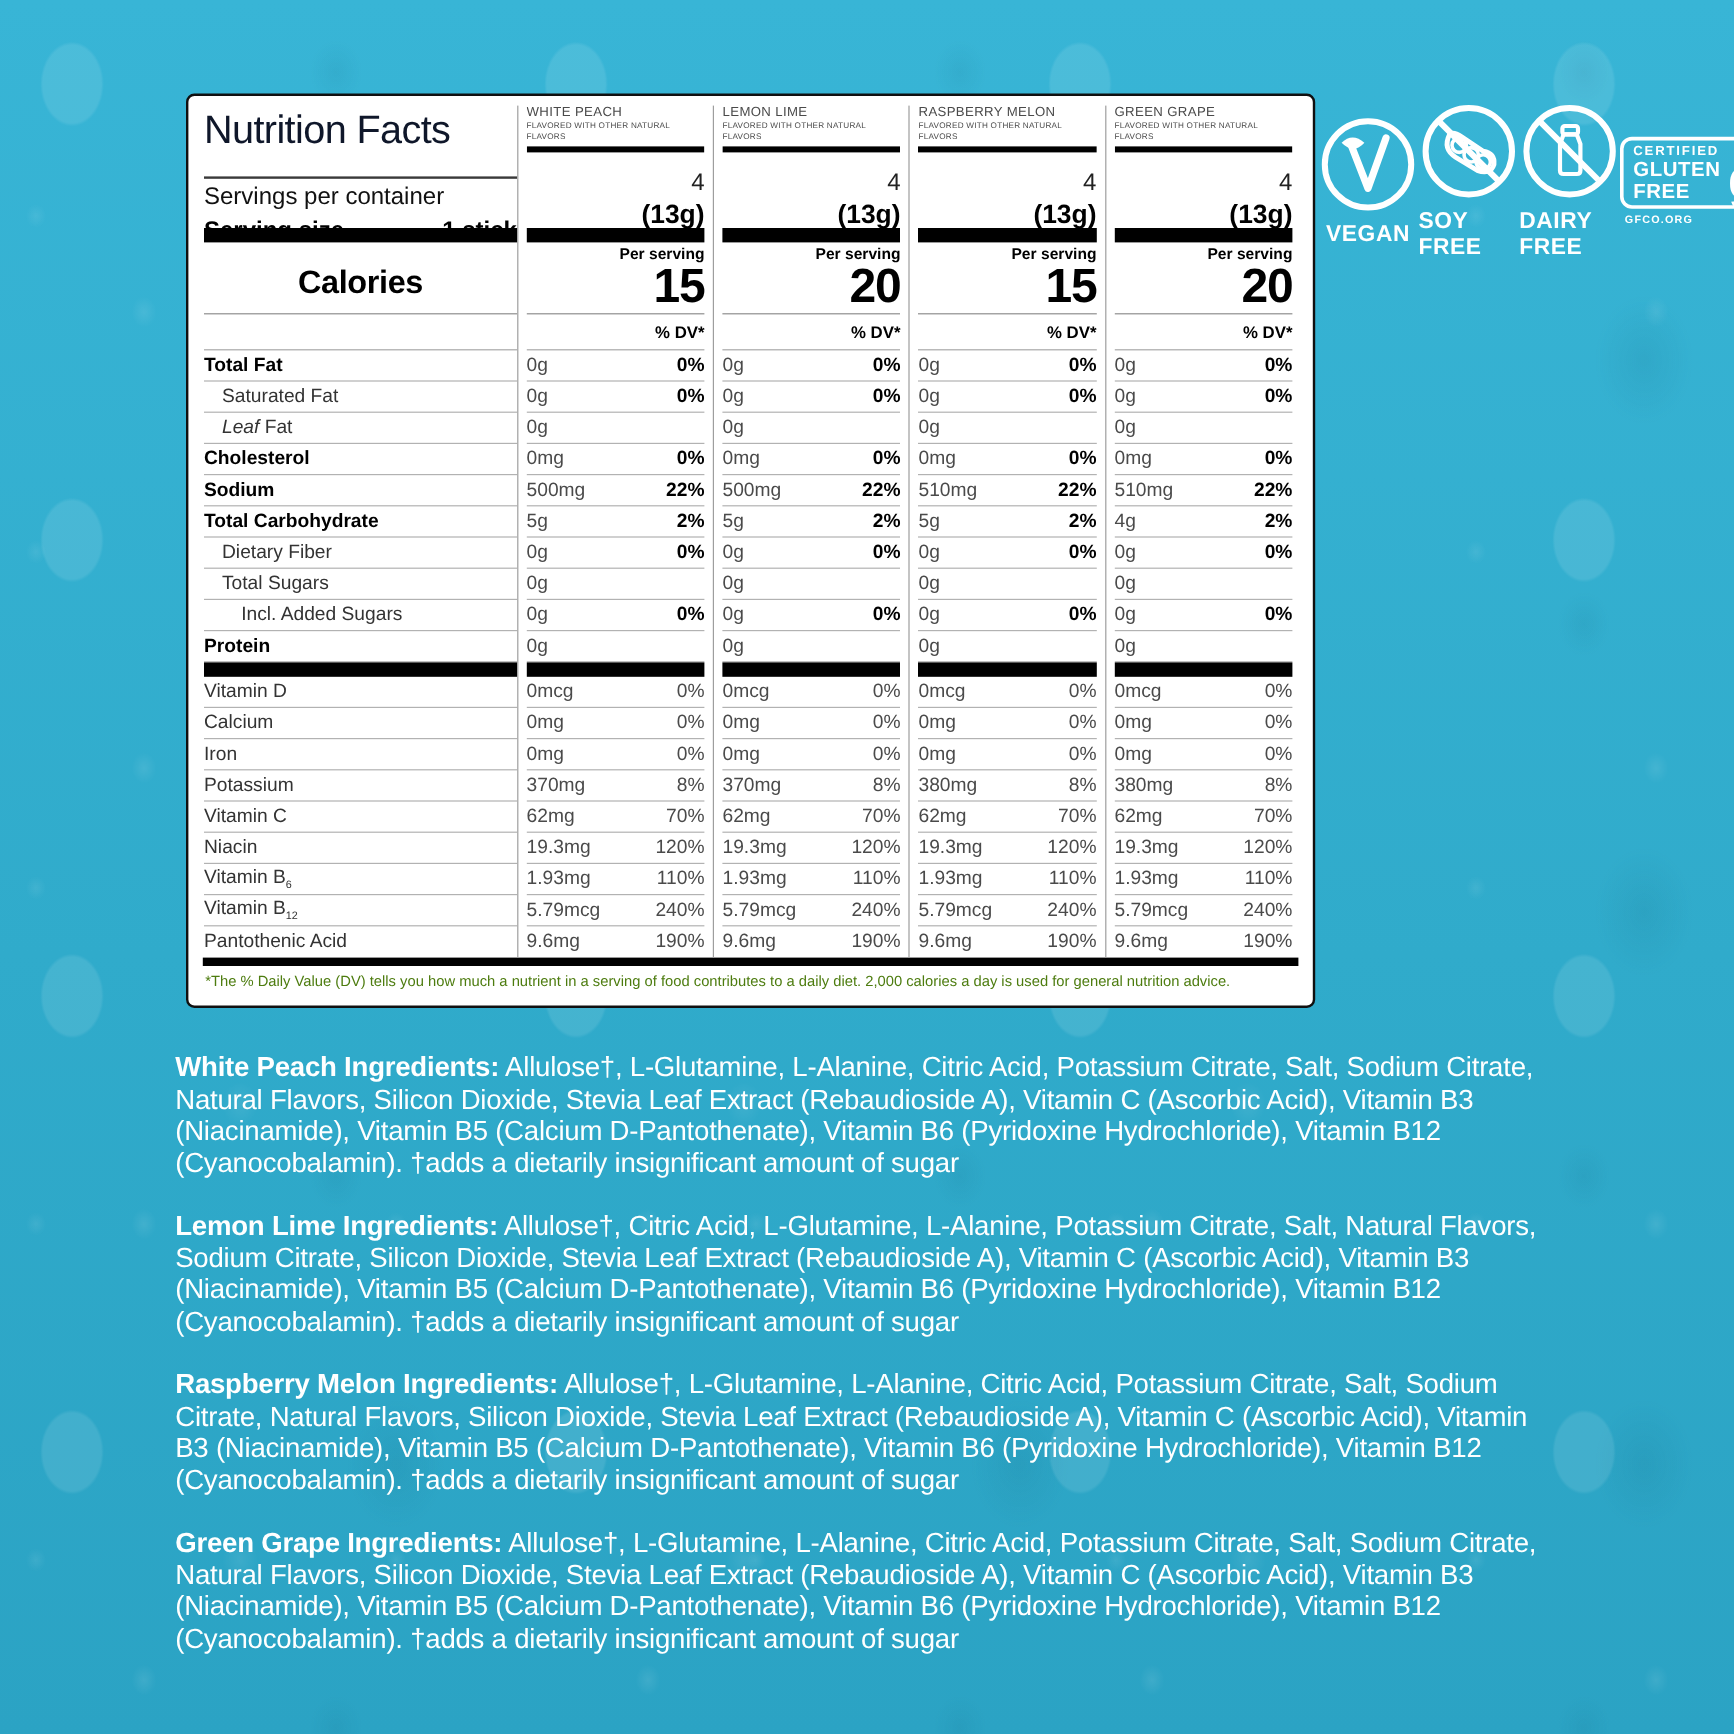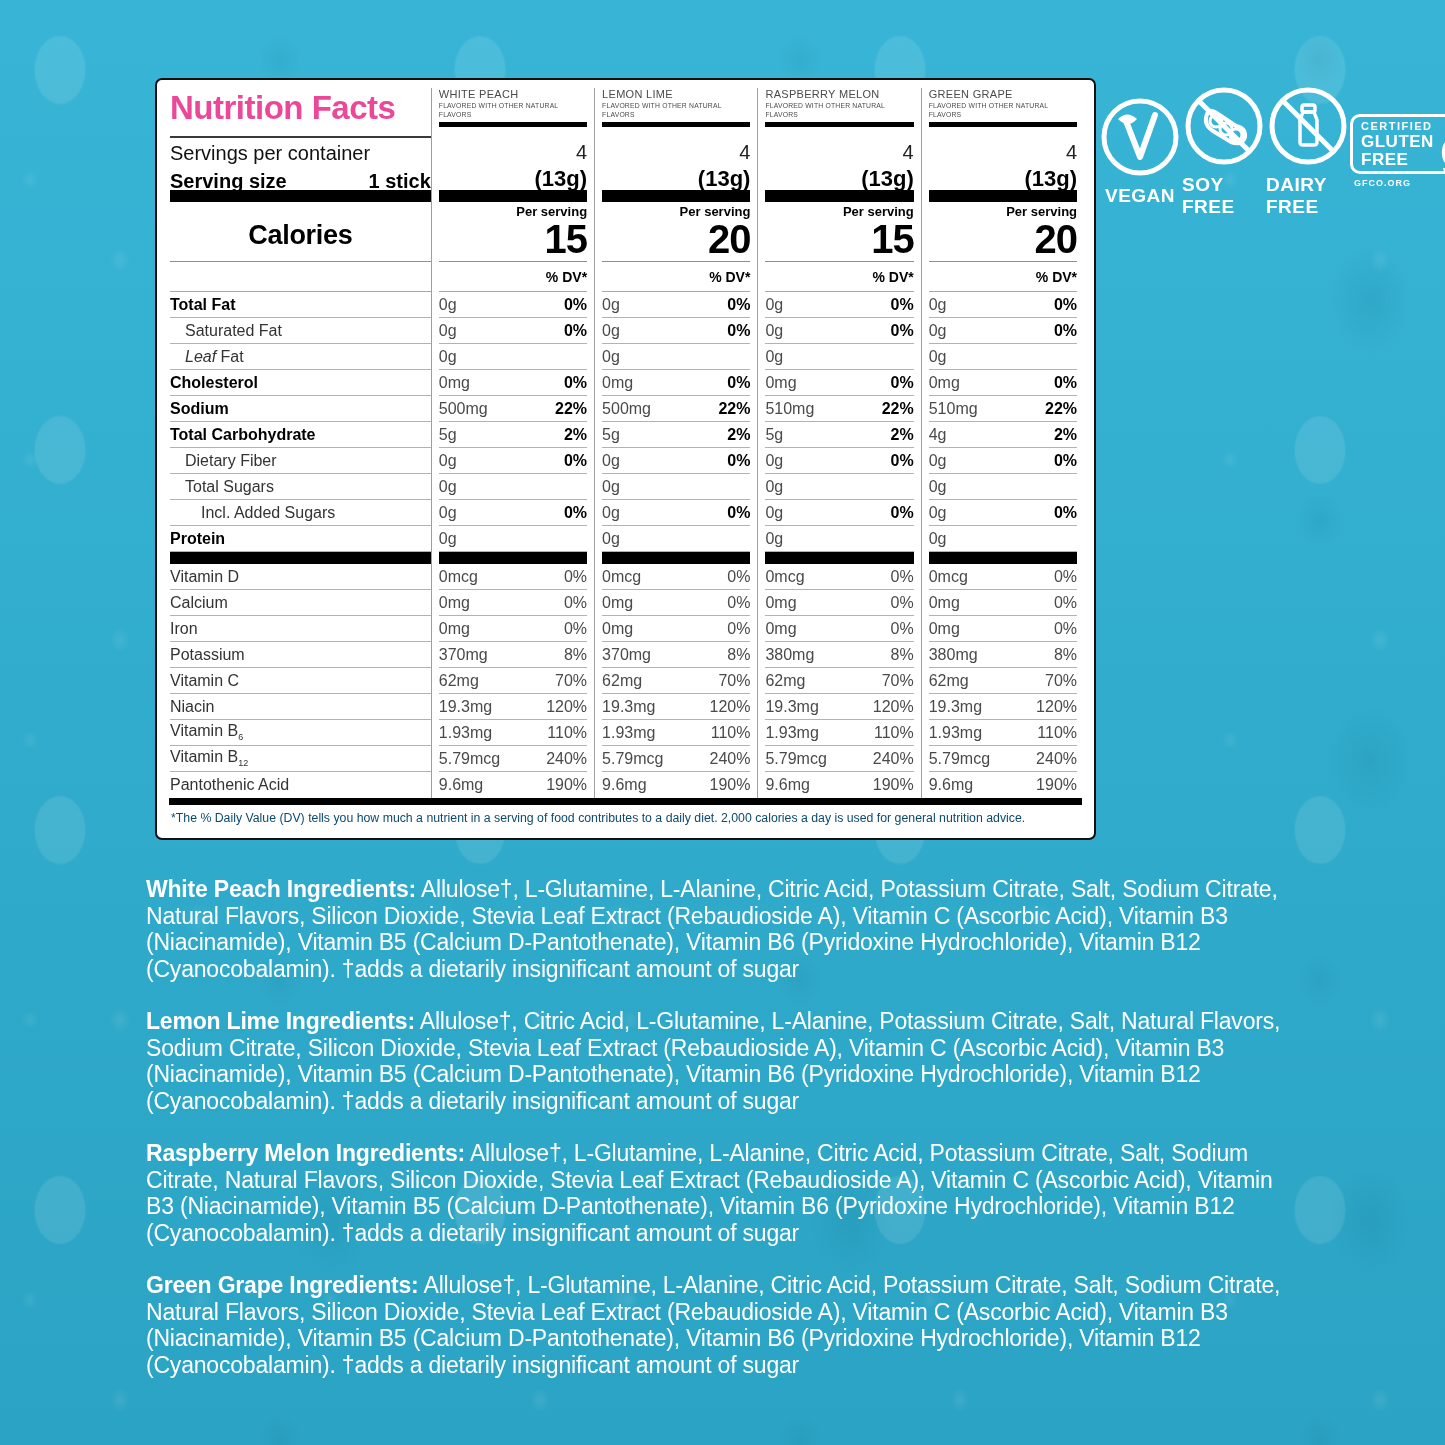--- a/index.html
+++ b/index.html
@@ -18,22 +18,22 @@
 
   
   .panel{position:absolute;left:155px;top:78px;width:941px;height:762px;box-sizing:border-box;
     background:#fff;border:2px solid #101010;border-radius:7px;padding:8px 10px 0;}
   .cols{display:flex;}
   .col{box-sizing:border-box;}
   .col-labels{width:265px;padding-left:3px;}
   .col-flavor{width:164px;border-left:1px solid #9e9e9e;padding:0 7px;}
 
   .hd-a{height:102px;overflow:hidden;}
-  .nf-title{font-size:33px;font-weight:bold;letter-spacing:-0.5px;line-height:40px;color:#ec4899;
-    border-bottom:2px solid #3a3a3a;padding-bottom:8px;}
+  .nf-title{font-size:33px;font-weight:normal;letter-spacing:-0.5px;line-height:40px;color:#0f172a;
+    border-bottom:2px solid #3a3a3a;padding-bottom:19px;}
   .servings{font-size:20px;line-height:27px;color:#111;margin-top:2px;}
   .ssize{font-size:20px;font-weight:bold;line-height:28px;color:#000000;display:flex;justify-content:space-between;}
 
   .fname{font-size:11px;line-height:13px;color:#4a4a4a;letter-spacing:0.3px;}
   .fsub{font-size:6.8px;line-height:9px;color:#4a4a4a;letter-spacing:0.2px;}
   .tbar{height:5px;background:#000;margin:3px 0;}
   .fsrv{font-size:20px;line-height:24px;color:#222;text-align:right;margin-top:13px;}
   .fsz{font-size:22px;font-weight:bold;line-height:29px;color:#000;text-align:right;}
 
   .bar12{height:12px;background:#000;}
@@ -52,21 +52,21 @@
   .row .lbl{color:#333;}
   .row.b .lbl{font-weight:bold;color:#000;}
   .row.ind1 .lbl{padding-left:15px;}
   .row.ind2 .lbl{padding-left:31px;}
   .row .amt{color:#4a4a4a;}
   .row .pct{font-weight:bold;color:#000;}
   .row.vit .pct{font-weight:normal;color:#4a4a4a;}
   .row sub{font-size:9px;}
   .bar-mid{height:12px;background:#000;margin:0;}
   .bar-bottom{height:7px;background:#000;margin:0 2px;}
-  .footnote{font-size:12.3px;color:#0c4a6e;padding:6px 4px 0;letter-spacing:0;}
+  .footnote{font-size:12.3px;color:#4d7c0f;padding:6px 4px 0;letter-spacing:0;}
 
   
   .badges{position:absolute;left:1098px;top:84px;width:180px;display:flex;align-items:center;color:#fff;}
   .cbadge{display:flex;flex-direction:column;align-items:center;}
   .cbadge .blabel{font-size:19px;font-weight:bold;letter-spacing:0.5px;margin:6px 0 0;}
   .gap1{height:30px;} .gap2{height:28px;} .gap3{height:34px;} .gap4{height:30px;} .gap5{height:33px;} .gap6{height:32px;}
   .gfbadge{width:116px;border:3px solid #fff;border-radius:10px;padding:3px 6px 2px 8px;box-sizing:border-box;}
   .gfrow1{font-size:11px;font-weight:bold;letter-spacing:1.5px;line-height:13px;}
   .gfrow2{display:flex;align-items:center;}
   .gfwords{display:flex;flex-direction:column;}

